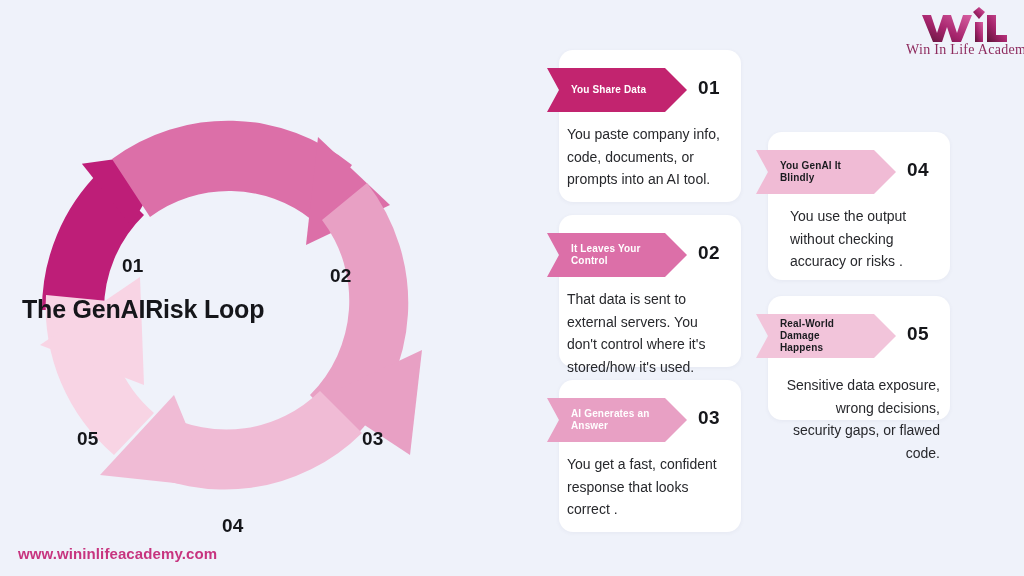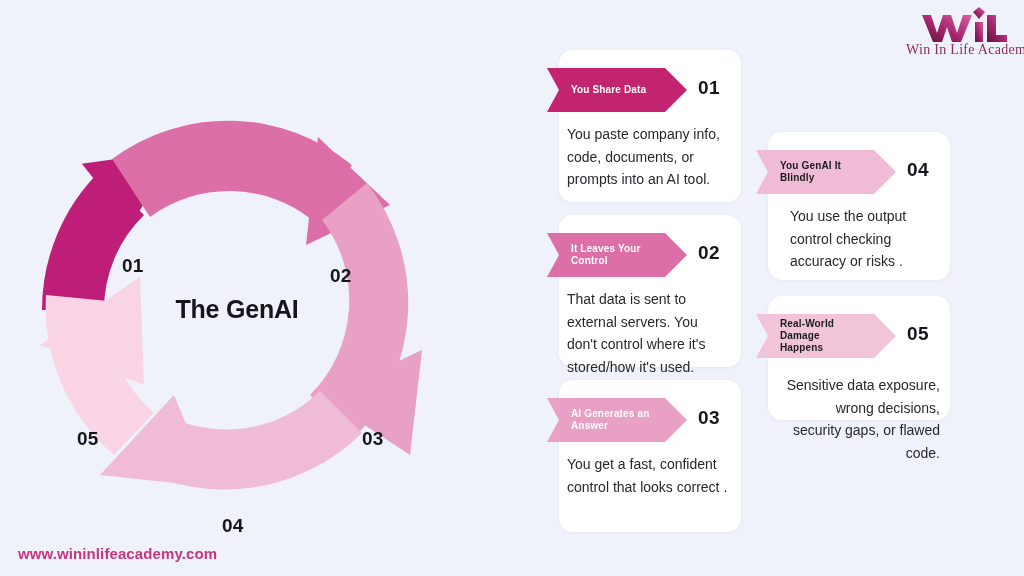--- a/index.html
+++ b/index.html
@@ -46,21 +46,20 @@
   }
   #loop .loop-title {
     position: absolute;
     left: 0;
     top: 0;
     width: 430px;
     height: 430px;
     display: flex;
     flex-direction: row;
     align-items: center;
-    justify-content: center;
     pointer-events: none;
   }
   #loop .loop-title div {
     font-size: 25px;
     font-weight: bold;
     color: #15161a;
     line-height: 1.42;
     letter-spacing: -0.2px;
   }
   .loop-num {
@@ -207,20 +206,21 @@
       <path d="M 92 360
                A 195 195 0 0 1 24 200
                L 86 206
                A 133 133 0 0 0 132 318 Z" fill="#f8d4e4"></path>
       <path d="M 18 250 L 118 182 L 122 290 Z" fill="#f8d4e4"></path>
     </g>
   </svg>
 
   <div class="loop-title">
     <div>The GenAI</div>
+    <div>Risk Loop</div>
   </div>
 
   <span class="loop-num" id="loop-num-01">01</span>
   <span class="loop-num" id="loop-num-02">02</span>
   <span class="loop-num" id="loop-num-03">03</span>
   <span class="loop-num" id="loop-num-04">04</span>
   <span class="loop-num" id="loop-num-05">05</span>
 </div>
 
 <div class="card" id="card-01">
@@ -246,32 +246,32 @@
 </div>
 
 <div class="card" id="card-03">
   <div class="ribbon" style="width:140px">
     <svg width="140" height="44" viewBox="0 0 140 44">
       <path d="M0 0 L118 0 L140 22 L118 44 L0 44 L12 22 Z" fill="#e8a0c4"></path>
     </svg>
     <span class="ribbon-label" style="color:#ffffff">AI Generates an Answer</span>
   </div>
   <span class="card-num">03</span>
-  <div class="card-body">You get a fast, confident control that looks correct .</div>
+  <div class="card-body">You get a fast, confident response that looks correct .</div>
 </div>
 
 <div class="card" id="card-04">
   <div class="ribbon" style="width:140px">
     <svg width="140" height="44" viewBox="0 0 140 44">
       <path d="M0 0 L118 0 L140 22 L118 44 L0 44 L12 22 Z" fill="#f0bbd5"></path>
     </svg>
     <span class="ribbon-label" style="color:#1a1b1f">You GenAI It Blindly</span>
   </div>
   <span class="card-num">04</span>
-  <div class="card-body">You use the output control checking accuracy or risks .</div>
+  <div class="card-body">You use the output without checking accuracy or risks .</div>
 </div>
 
 <div class="card" id="card-05">
   <div class="ribbon" style="width:140px">
     <svg width="140" height="44" viewBox="0 0 140 44">
       <path d="M0 0 L118 0 L140 22 L118 44 L0 44 L12 22 Z" fill="#f2c4da"></path>
     </svg>
     <span class="ribbon-label" style="color:#1a1b1f">Real-World Damage Happens</span>
   </div>
   <span class="card-num">05</span>

